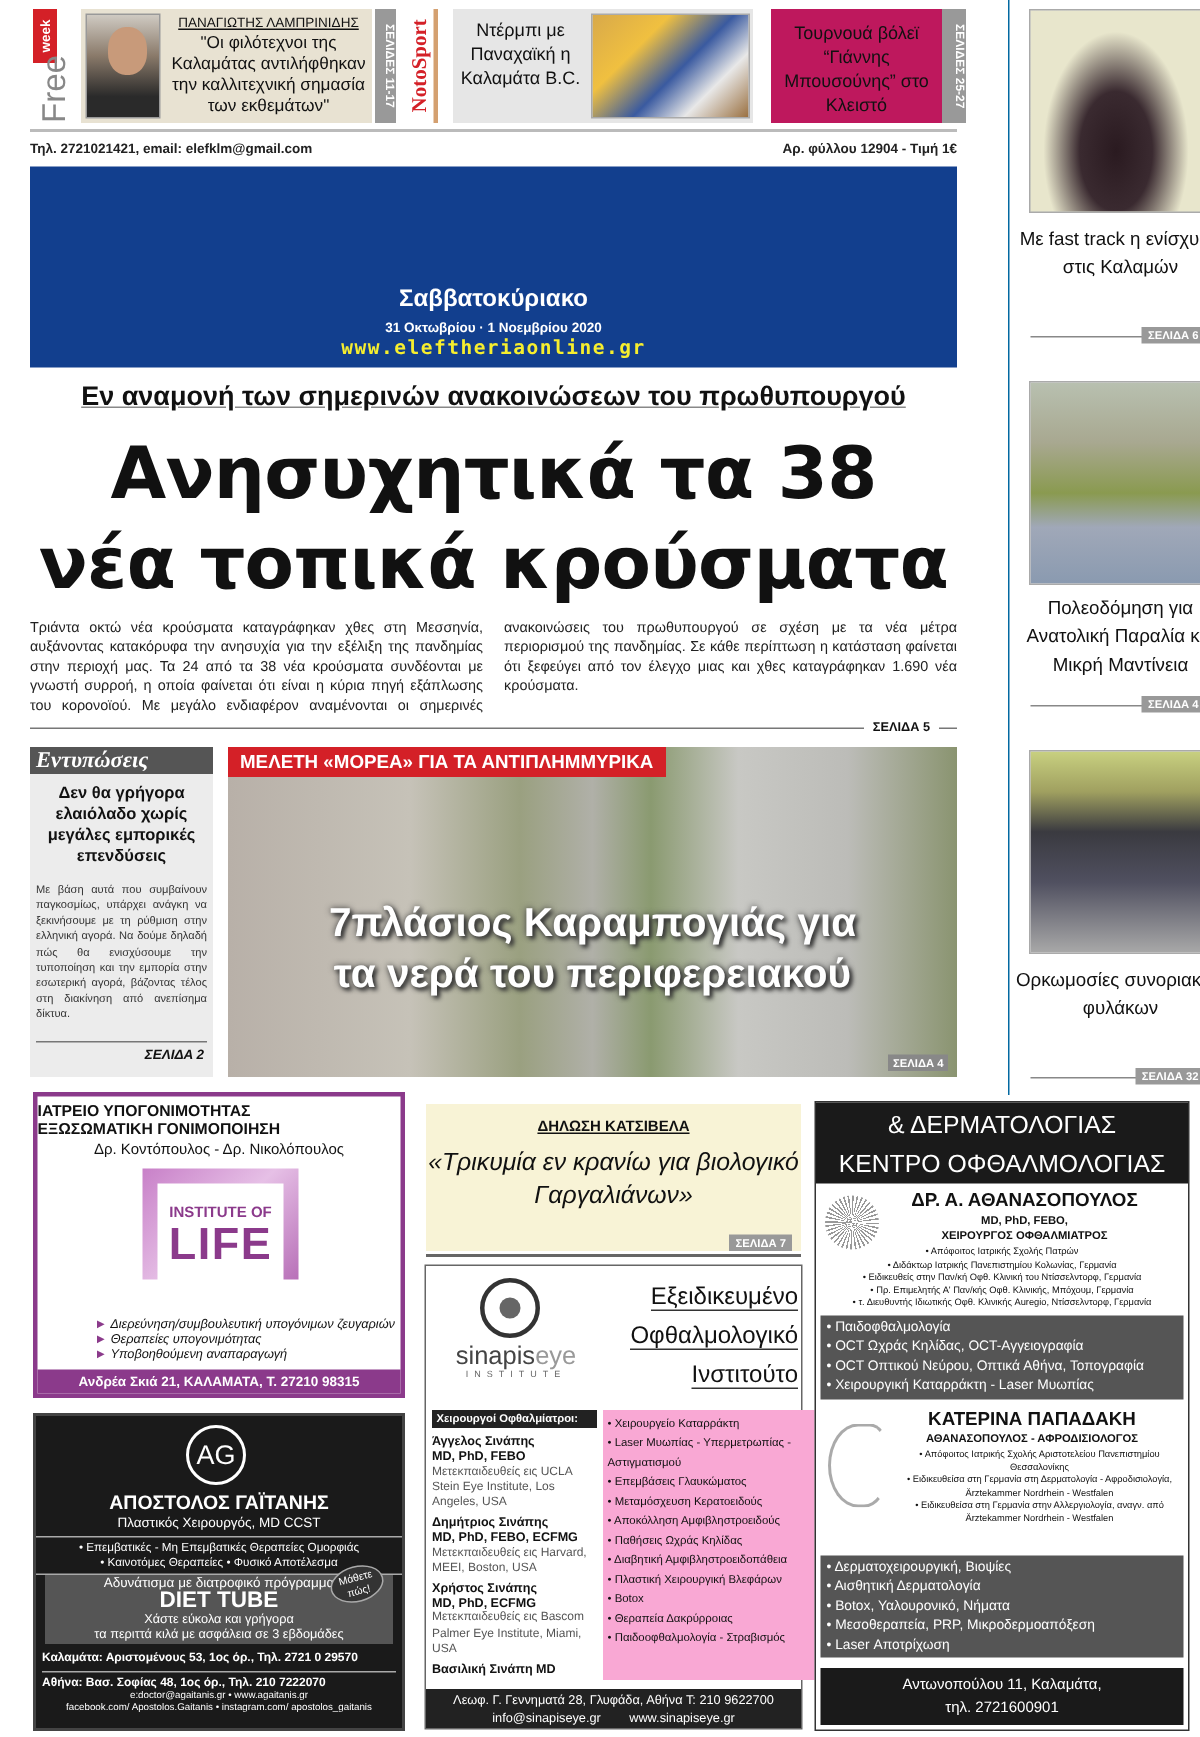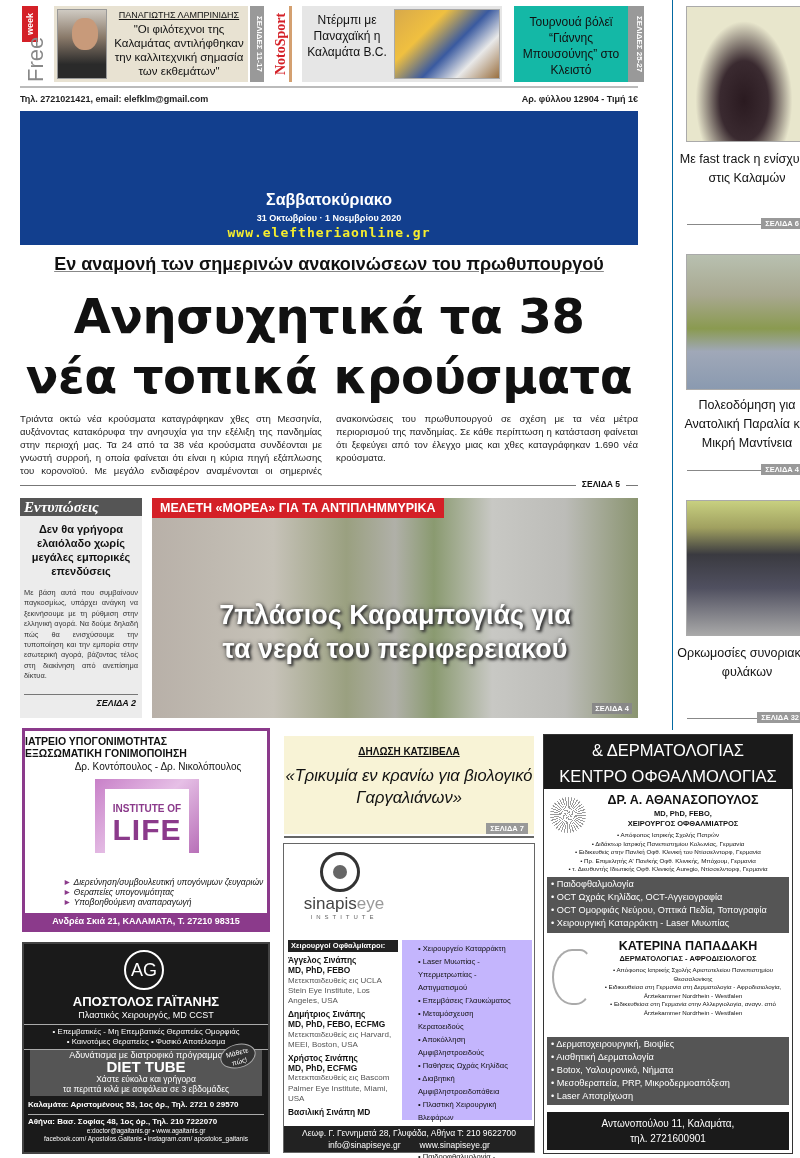--- a/index.html
+++ b/index.html
@@ -13,21 +13,21 @@
 .teaser1 .photo{position:absolute;left:3px;top:3px;width:50px;height:70px;background:linear-gradient(180deg,#cfcac2 0%,#8a7a6a 40%,#2a2a2a 80%);border:1px solid #999}
 .teaser1 .face{position:absolute;left:14px;top:8px;width:26px;height:32px;border-radius:45%;background:#c89a7a}
 .teaser1 .name{position:absolute;left:58px;top:4px;width:134px;font-size:9px;text-align:center;text-decoration:underline}
 .teaser1 .quote{position:absolute;left:58px;top:16px;width:134px;font-size:11.5px;text-align:center;line-height:14px}
 .vtab{background:#999;color:#fff;font-size:8px;font-weight:bold;writing-mode:vertical-rl;text-align:center}
 .noto{left:272px;top:6px;width:20px;height:76px;border-right:3px solid #d4a070}
 .noto span{display:block;writing-mode:vertical-rl;transform:rotate(180deg);color:#d42027;font-family:"Liberation Serif",serif;font-weight:bold;font-size:14px;line-height:18px;text-align:center;height:76px}
 .teaser2{left:302px;top:6px;width:200px;height:76px;background:#e6e6e6}
 .teaser2 .txt{position:absolute;left:4px;top:6px;width:82px;font-size:12px;text-align:center;line-height:16px}
 .teaser2 .ph{position:absolute;left:92px;top:3px;width:106px;height:70px;background:linear-gradient(135deg,#d8a94a 0%,#f0c040 30%,#3a5aa0 55%,#e8e8e8 75%,#9a7040 100%);border:1px solid #aaa}
-.teaser3{left:514px;top:6px;width:114px;height:76px;background:#14b8a6}
+.teaser3{left:514px;top:6px;width:114px;height:76px;background:#be185d}
 .teaser3 .txt{position:absolute;left:2px;top:8px;width:110px;font-size:12px;text-align:center;line-height:16px}
 .vtab2{left:628px;top:6px;width:16px;height:76px}
 .rule1{left:20px;top:86px;width:618px;height:2px;background:#bbb}
 .contact{left:20px;top:94px;font-size:9px;font-weight:bold;color:#222}
 .issue{right:162px;top:94px;font-size:9px;font-weight:bold;color:#222}
 
 .mast{left:20px;top:111px;width:618px;height:134px;background:#123f8e}
 .mast .logo{position:absolute;left:0;top:2px;width:618px;text-align:center;color:#fff;font-weight:bold;font-size:92px;letter-spacing:10px;line-height:96px;font-family:"DejaVu Sans",sans-serif}
 .mast .sub{position:absolute;left:0;top:80px;width:618px;text-align:center;color:#fff;font-weight:bold;font-size:16px}
 .mast .date{position:absolute;left:0;top:102px;width:618px;text-align:center;color:#fff;font-weight:bold;font-size:9px}
@@ -54,21 +54,21 @@
 
 .sidebar{left:672px;top:0;width:128px;height:730px;border-left:1px solid #0369a1}
 .sb-photo{position:absolute;left:13px;width:116px;border:1px solid #aaa}
 .sb-title{position:absolute;left:4px;width:140px;text-align:center;font-size:12.5px;line-height:19px}
 .sb-pg{position:absolute;left:14px;width:116px;height:12px}
 .sb-pg .l{position:absolute;left:0;top:6px;width:116px;height:1px;background:#888}
 .sb-pg span{position:absolute;right:0;top:0;background:#999;color:#fff;font-size:7.5px;font-weight:bold;padding:1px 4px}
 
 .ad-ivf{left:22px;top:728px;width:248px;height:204px;border:3px solid #8b3a8b;background:#fff}
 .ad-ivf h4{position:absolute;left:0;top:4px;width:242px;text-align:left;font-size:10.5px;font-weight:bold;line-height:12px}
-.ad-ivf .drs{position:absolute;left:12px;top:30px;width:242px;text-align:center;font-size:10px}
+.ad-ivf .drs{position:absolute;left:0;top:30px;width:242px;text-align:center;font-size:10px}
 .ad-ivf .logo{position:absolute;left:70px;top:48px;width:104px;height:74px;background:linear-gradient(135deg,#c880c8 0%,#e6c0e6 50%,#b870b8 100%);}
 .ad-ivf .logo .inner{position:absolute;left:10px;top:10px;width:84px;height:72px;background:#fff}
 .ad-ivf .logo .t1{position:absolute;left:0;top:14px;width:100%;text-align:center;color:#8b3a8b;font-weight:bold;font-size:10px}
 .ad-ivf .logo .t2{position:absolute;left:0;top:24px;width:100%;text-align:center;color:#8b3a8b;font-weight:bold;font-size:30px;letter-spacing:1px}
 .ad-ivf ul{position:absolute;left:38px;top:146px;list-style:none;font-size:8.5px;font-style:italic;line-height:10px}
 .ad-ivf ul li:before{content:"► ";color:#8b3a8b}
 .ad-ivf .addr{position:absolute;left:0;bottom:0;width:242px;height:16px;background:#8b3a8b;color:#fff;font-size:9px;font-weight:bold;text-align:center;line-height:16px}
 .ad-gait{left:22px;top:942px;width:248px;height:212px;background:#1a1a1a;border:2px solid #444;color:#fff}
 .ad-gait .ag{position:absolute;left:100px;top:6px;width:40px;height:40px;border:2px solid #fff;border-radius:50%;text-align:center;font-size:18px;line-height:36px}
 .ad-gait .nm{position:absolute;left:0;top:50px;width:244px;text-align:center;font-size:13px;font-weight:bold}
@@ -94,21 +94,21 @@
 .sin .eye:after{content:"";position:absolute;left:10px;top:10px;width:14px;height:14px;border-radius:50%;background:#666}
 .sin .brand{position:absolute;left:10px;top:50px;width:100px;text-align:center;font-size:17px;color:#444}
 .sin .brand b{font-weight:normal;color:#999}
 .sin .inst{position:absolute;left:10px;top:70px;width:100px;text-align:center;font-size:6px;letter-spacing:4px;color:#666}
 .sin .title{position:absolute;left:120px;top:8px;width:128px;text-align:right;font-size:16px;line-height:26px}
 .sin .title span{border-bottom:1px solid #333}
 .sin .leftcol{position:absolute;left:4px;top:96px;width:110px;font-size:8px;line-height:10.2px}
 .sin .hdr{background:#222;color:#fff;font-weight:bold;font-size:7.5px;padding:1px 3px;margin-bottom:3px}
 .sin .doc{font-weight:bold;font-size:8.4px}
 .sin .cv{color:#555;margin-bottom:3px}
-.sin .rightcol{position:absolute;left:118px;top:96px;width:130px;height:180px;background:#c4b5fd;font-size:7.6px;line-height:13px;padding:2px 16px;list-style:none}
+.sin .rightcol{position:absolute;left:118px;top:96px;width:142px;height:180px;background:#f9a8d4;font-size:7.6px;line-height:13px;padding:2px 3px;list-style:none}
 .sin .foot{position:absolute;left:0;bottom:0;width:250px;height:26px;background:#222;color:#fff;text-align:center;font-size:8.5px;line-height:12px;padding-top:1px}
 
 .kentro{left:543px;top:734px;width:250px;height:420px;border:1px solid #333;background:#fff}
 .kentro .hd{position:absolute;left:0;top:0;width:248px;height:54px;background:#1a1a1a;color:#fff;text-align:center;font-size:16.5px;line-height:26px;padding-top:2px}
 .kentro .sun{position:absolute;left:6px;top:62px;width:36px;height:36px;border-radius:50%;background:repeating-conic-gradient(#999 0 4deg,#fff 4deg 10deg)}
 .kentro .doc1{position:absolute;left:0;top:58px;width:248px;text-align:center;font-size:12.5px;font-weight:bold;padding-left:30px}
 .kentro .cred1{position:absolute;left:0;top:74px;width:248px;text-align:center;font-size:7.5px;font-weight:bold;padding-left:30px;line-height:10px}
 .kentro .bl1{position:absolute;left:0;top:96px;width:248px;text-align:center;font-size:6.2px;line-height:8.6px}
 .kentro .srv{position:absolute;left:3px;width:242px;background:#555;color:#fff;font-size:9.2px;line-height:13px;padding:1px 4px;list-style:none}
 .kentro .faces{position:absolute;left:8px;top:214px;width:40px;height:56px;border:2px solid #aaa;border-radius:50% 30% 40% 50%;border-right-color:transparent}
@@ -252,20 +252,25 @@
   <div class="k">ΔΗΛΩΣΗ ΚΑΤΣΙΒΕΛΑ</div>
   <div class="q">«Τρικυμία εν κρανίω για βιολογικό Γαργαλιάνων»</div>
   <div class="pg">ΣΕΛΙΔΑ 7</div>
 </div>
 <div class="abs rule2"></div>
 
 <div class="abs sin">
   <div class="eye"></div>
   <div class="brand"><span>sinapis</span><b>eye</b></div>
   <div class="inst">INSTITUTE</div>
+  <div class="title">
+    <div><span>Εξειδικευμένο</span></div>
+    <div><span>Οφθαλμολογικό</span></div>
+    <div><span>Ινστιτούτο</span></div>
+  </div>
   <div class="leftcol">
     <div class="hdr">Χειρουργοί Οφθαλμίατροι:</div>
     <div class="doc">Άγγελος Σινάπης</div>
       <div class="doc">MD, PhD, FEBO</div>
       <div class="cv">Μετεκπαιδευθείς εις UCLA Stein Eye Institute, Los Angeles, USA</div>
     <div class="doc">Δημήτριος Σινάπης</div>
       <div class="doc">MD, PhD, FEBO, ECFMG</div>
       <div class="cv">Μετεκπαιδευθείς εις Harvard, MEEI, Boston, USA</div>
     <div class="doc">Χρήστος Σινάπης</div>
       <div class="doc">MD, PhD, ECFMG</div>
@@ -305,26 +310,26 @@
   <div class="bl1" style="top:96px">
     <div>• Απόφοιτος Ιατρικής Σχολής Πατρών</div>
     <div>• Διδάκτωρ Ιατρικής Πανεπιστημίου Κολωνίας, Γερμανία</div>
     <div>• Ειδικευθείς στην Παν/κή Οφθ. Κλινική του Ντίσσελντορφ, Γερμανία</div>
     <div>• Πρ. Επιμελητής Α' Παν/κής Οφθ. Κλινικής, Μπόχουμ, Γερμανία</div>
     <div>• τ. Διευθυντής Ιδιωτικής Οφθ. Κλινικής Auregio, Ντίσσελντορφ, Γερμανία</div>
   </div>
   <ul class="srv" style="top:142px;height:56px">
     <li>• Παιδοφθαλμολογία</li>
     <li>• OCT Ωχράς Κηλίδας, OCT-Αγγειογραφία</li>
-    <li>• OCT Ομορφιάς Νεύρου, Οπτικά Πεδία, Τοπογραφία</li>
+    <li>• OCT Οπτικού Νεύρου, Οπτικά Αθήνα, Τοπογραφία</li>
     <li>• Χειρουργική Καταρράκτη - Laser Μυωπίας</li>
   </ul>
   <div class="faces"></div>
   <div class="doc2">ΚΑΤΕΡΙΝΑ ΠΑΠΑΔΑΚΗ</div>
-  <div class="cred2">ΔΕΡΜΑΤΟΛΟΓΙΑΣ - ΑΦΡΟΔΙΣΙΟΛΟΓΟΣ</div>
+  <div class="cred2">ΑΘΑΝΑΣΟΠΟΥΛΟΣ - ΑΦΡΟΔΙΣΙΟΛΟΓΟΣ</div>
   <div class="bl2">
     <div>• Απόφοιτος Ιατρικής Σχολής Αριστοτελείου Πανεπιστημίου Θεσσαλονίκης</div>
     <div>• Ειδικευθείσα στη Γερμανία στη Δερματολογία - Αφροδισιολογία, Ärztekammer Nordrhein - Westfalen</div>
     <div>• Ειδικευθείσα στη Γερμανία στην Αλλεργιολογία, αναγν. από Ärztekammer Nordrhein - Westfalen</div>
   </div>
   <ul class="srv" style="top:302px;height:68px">
     <li>• Δερματοχειρουργική, Βιοψίες</li>
     <li>• Αισθητική Δερματολογία</li>
     <li>• Botox, Υαλουρονικό, Νήματα</li>
     <li>• Μεσοθεραπεία, PRP,  Μικροδερμοαπόξεση</li>

